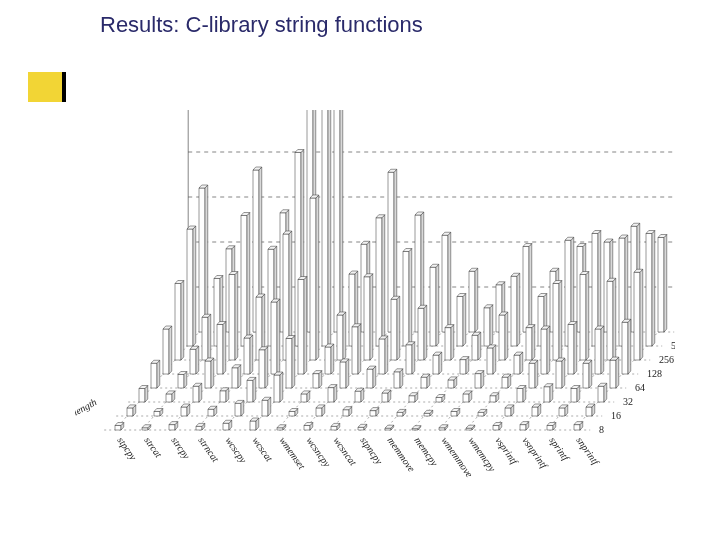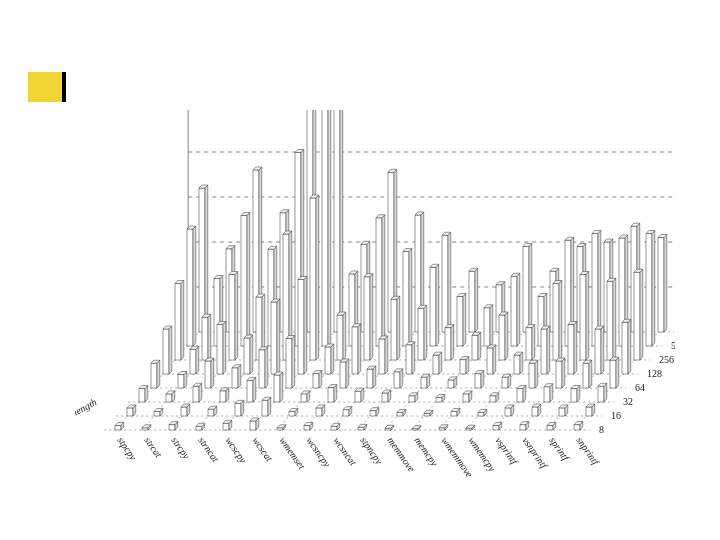--- a/index.html
+++ b/index.html
@@ -53,20 +53,21 @@
   }
   .small-txt {
     font: 10px "Times New Roman", serif;
     fill: #222;
   }
 </style>
 </head>
 <body>
 
 <div class="slide">
+  <div class="title">Results: C-library string functions</div>
   <div class="bullet-bar"></div>
   <div class="bullet-rule"></div>
 
   <div class="chart">
     <svg id="chartSvg" width="600" height="390">
         <line x1="29.2" y1="320" x2="515.2" y2="320" stroke="#555" stroke-width="0.5" stroke-dasharray="2 3"></line>
         <line x1="41.2" y1="306" x2="527.2" y2="306" stroke="#555" stroke-width="0.5" stroke-dasharray="2 3"></line>
         <line x1="53.2" y1="292" x2="539.2" y2="292" stroke="#555" stroke-width="0.5" stroke-dasharray="2 3"></line>
         <line x1="65.2" y1="278" x2="551.2" y2="278" stroke="#555" stroke-width="0.5" stroke-dasharray="2 3"></line>
         <line x1="77.2" y1="264" x2="563.2" y2="264" stroke="#555" stroke-width="0.5" stroke-dasharray="2 3"></line>

